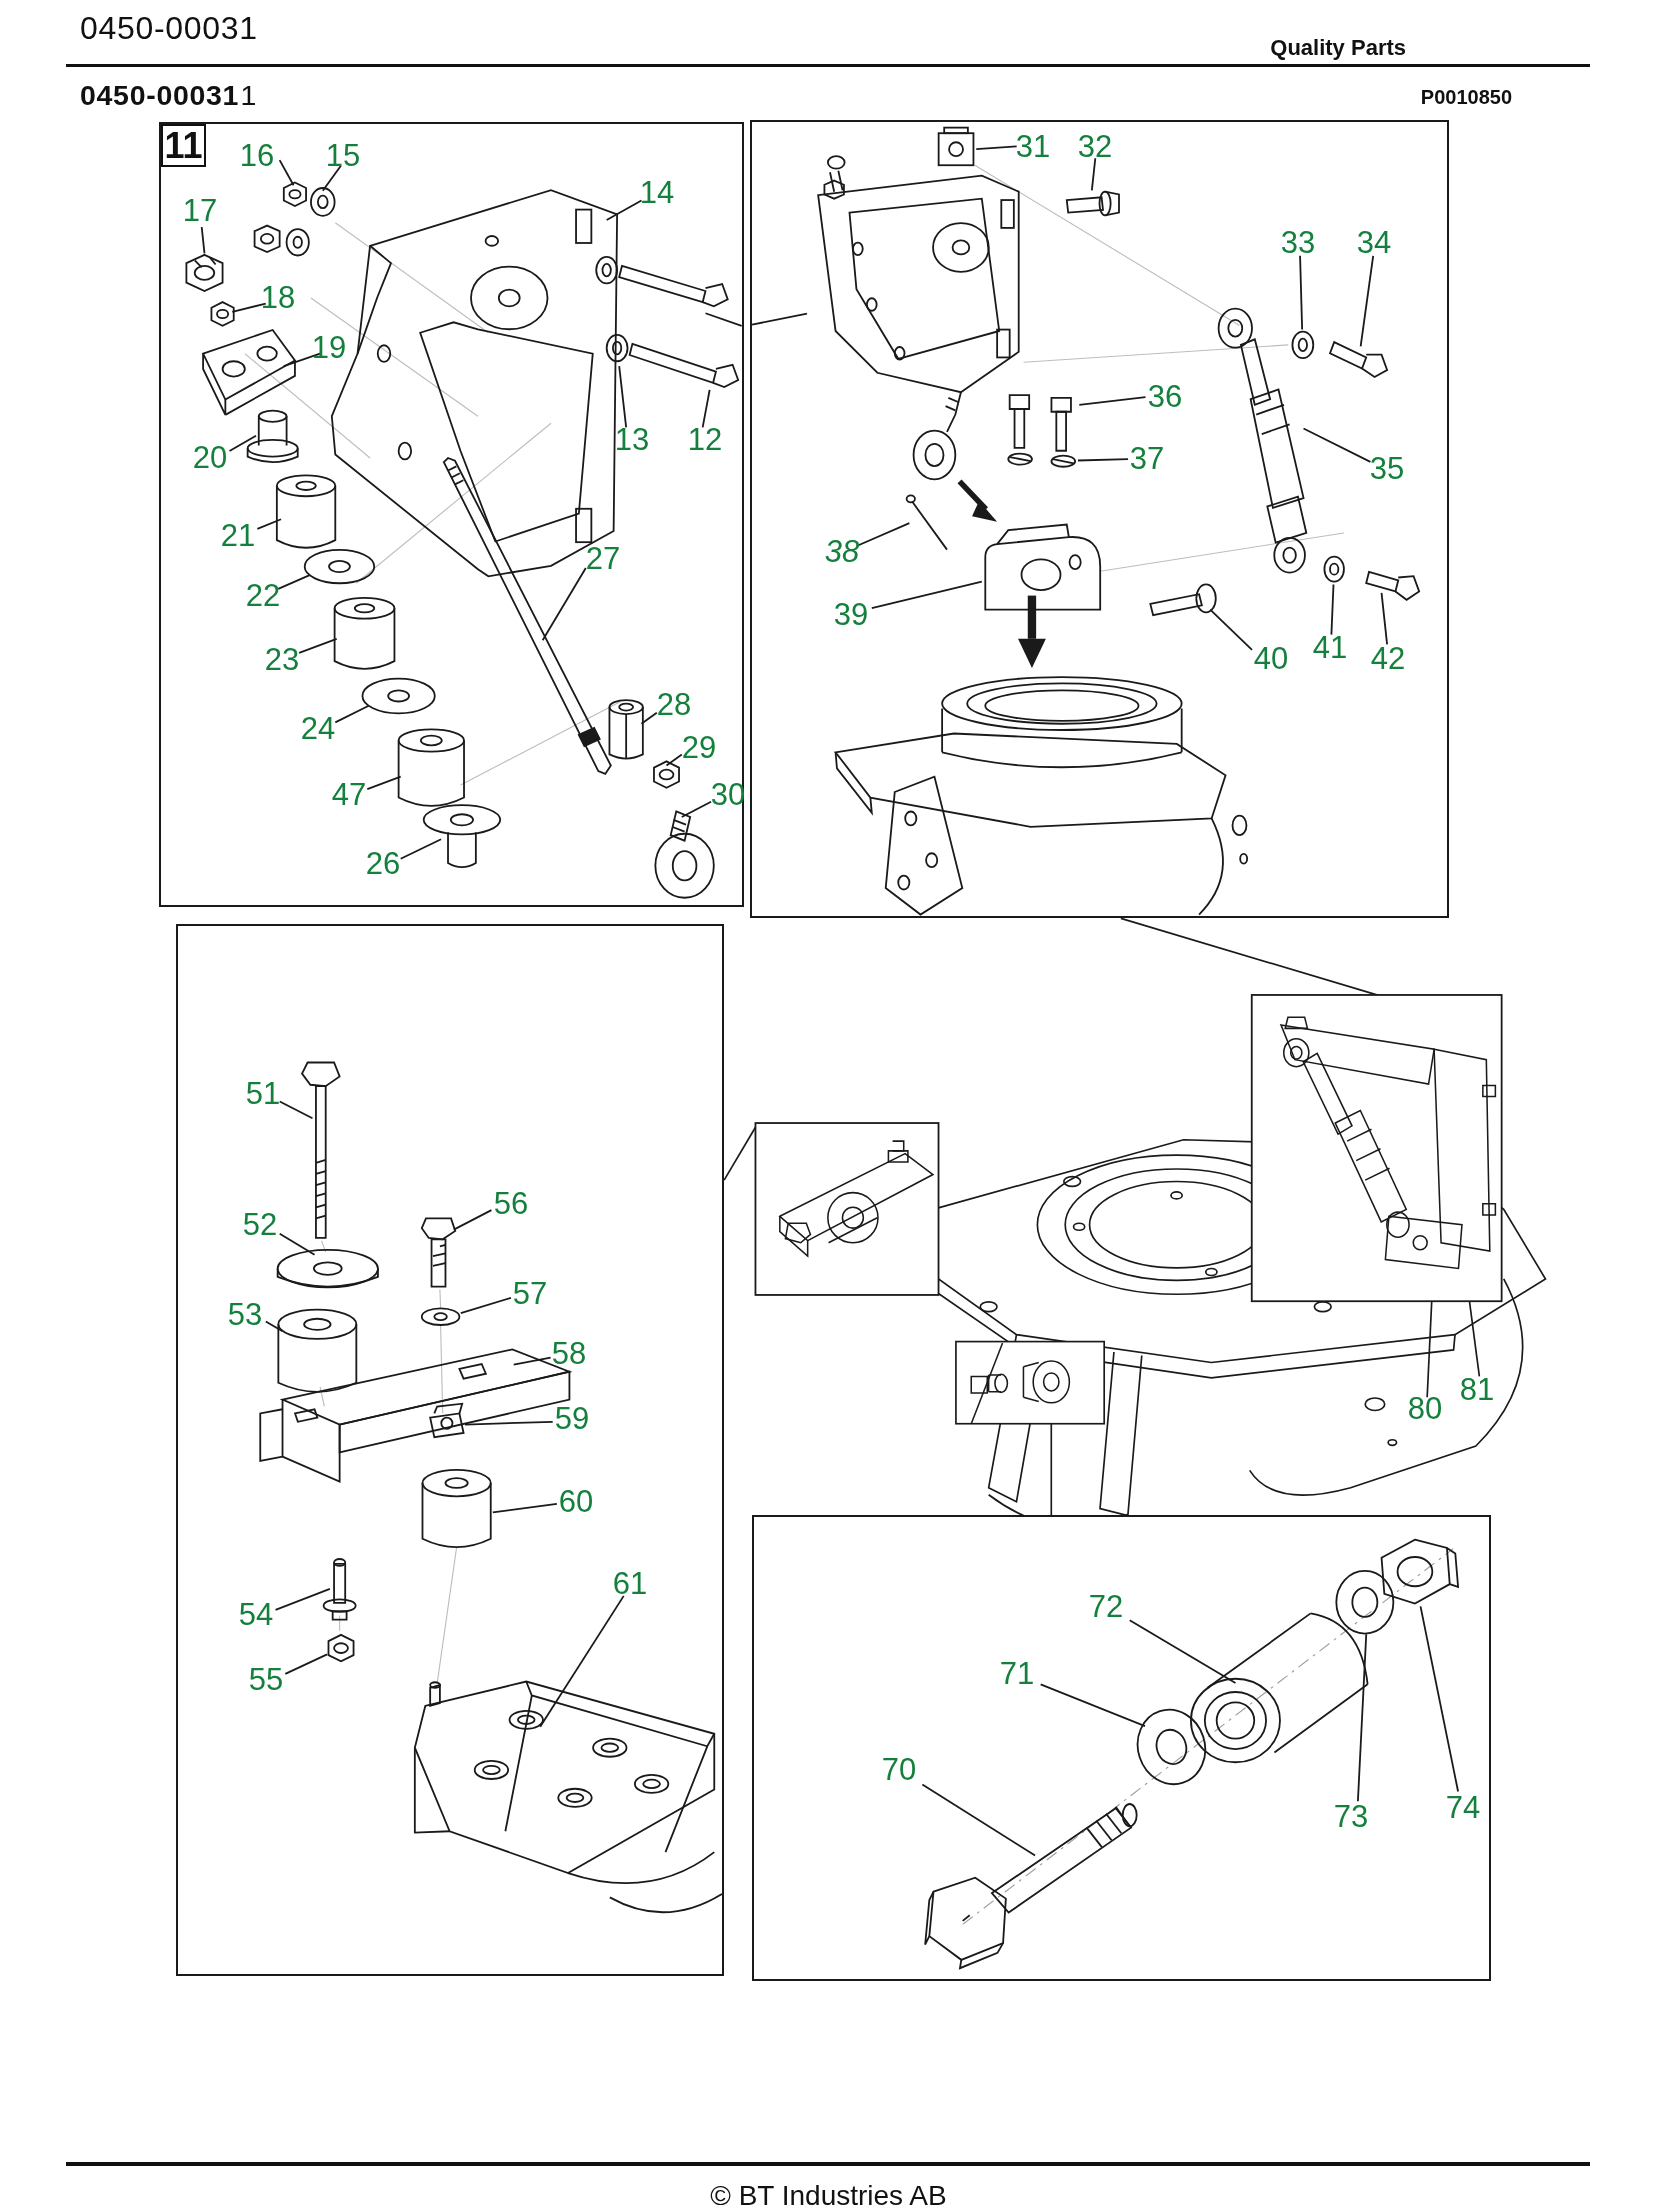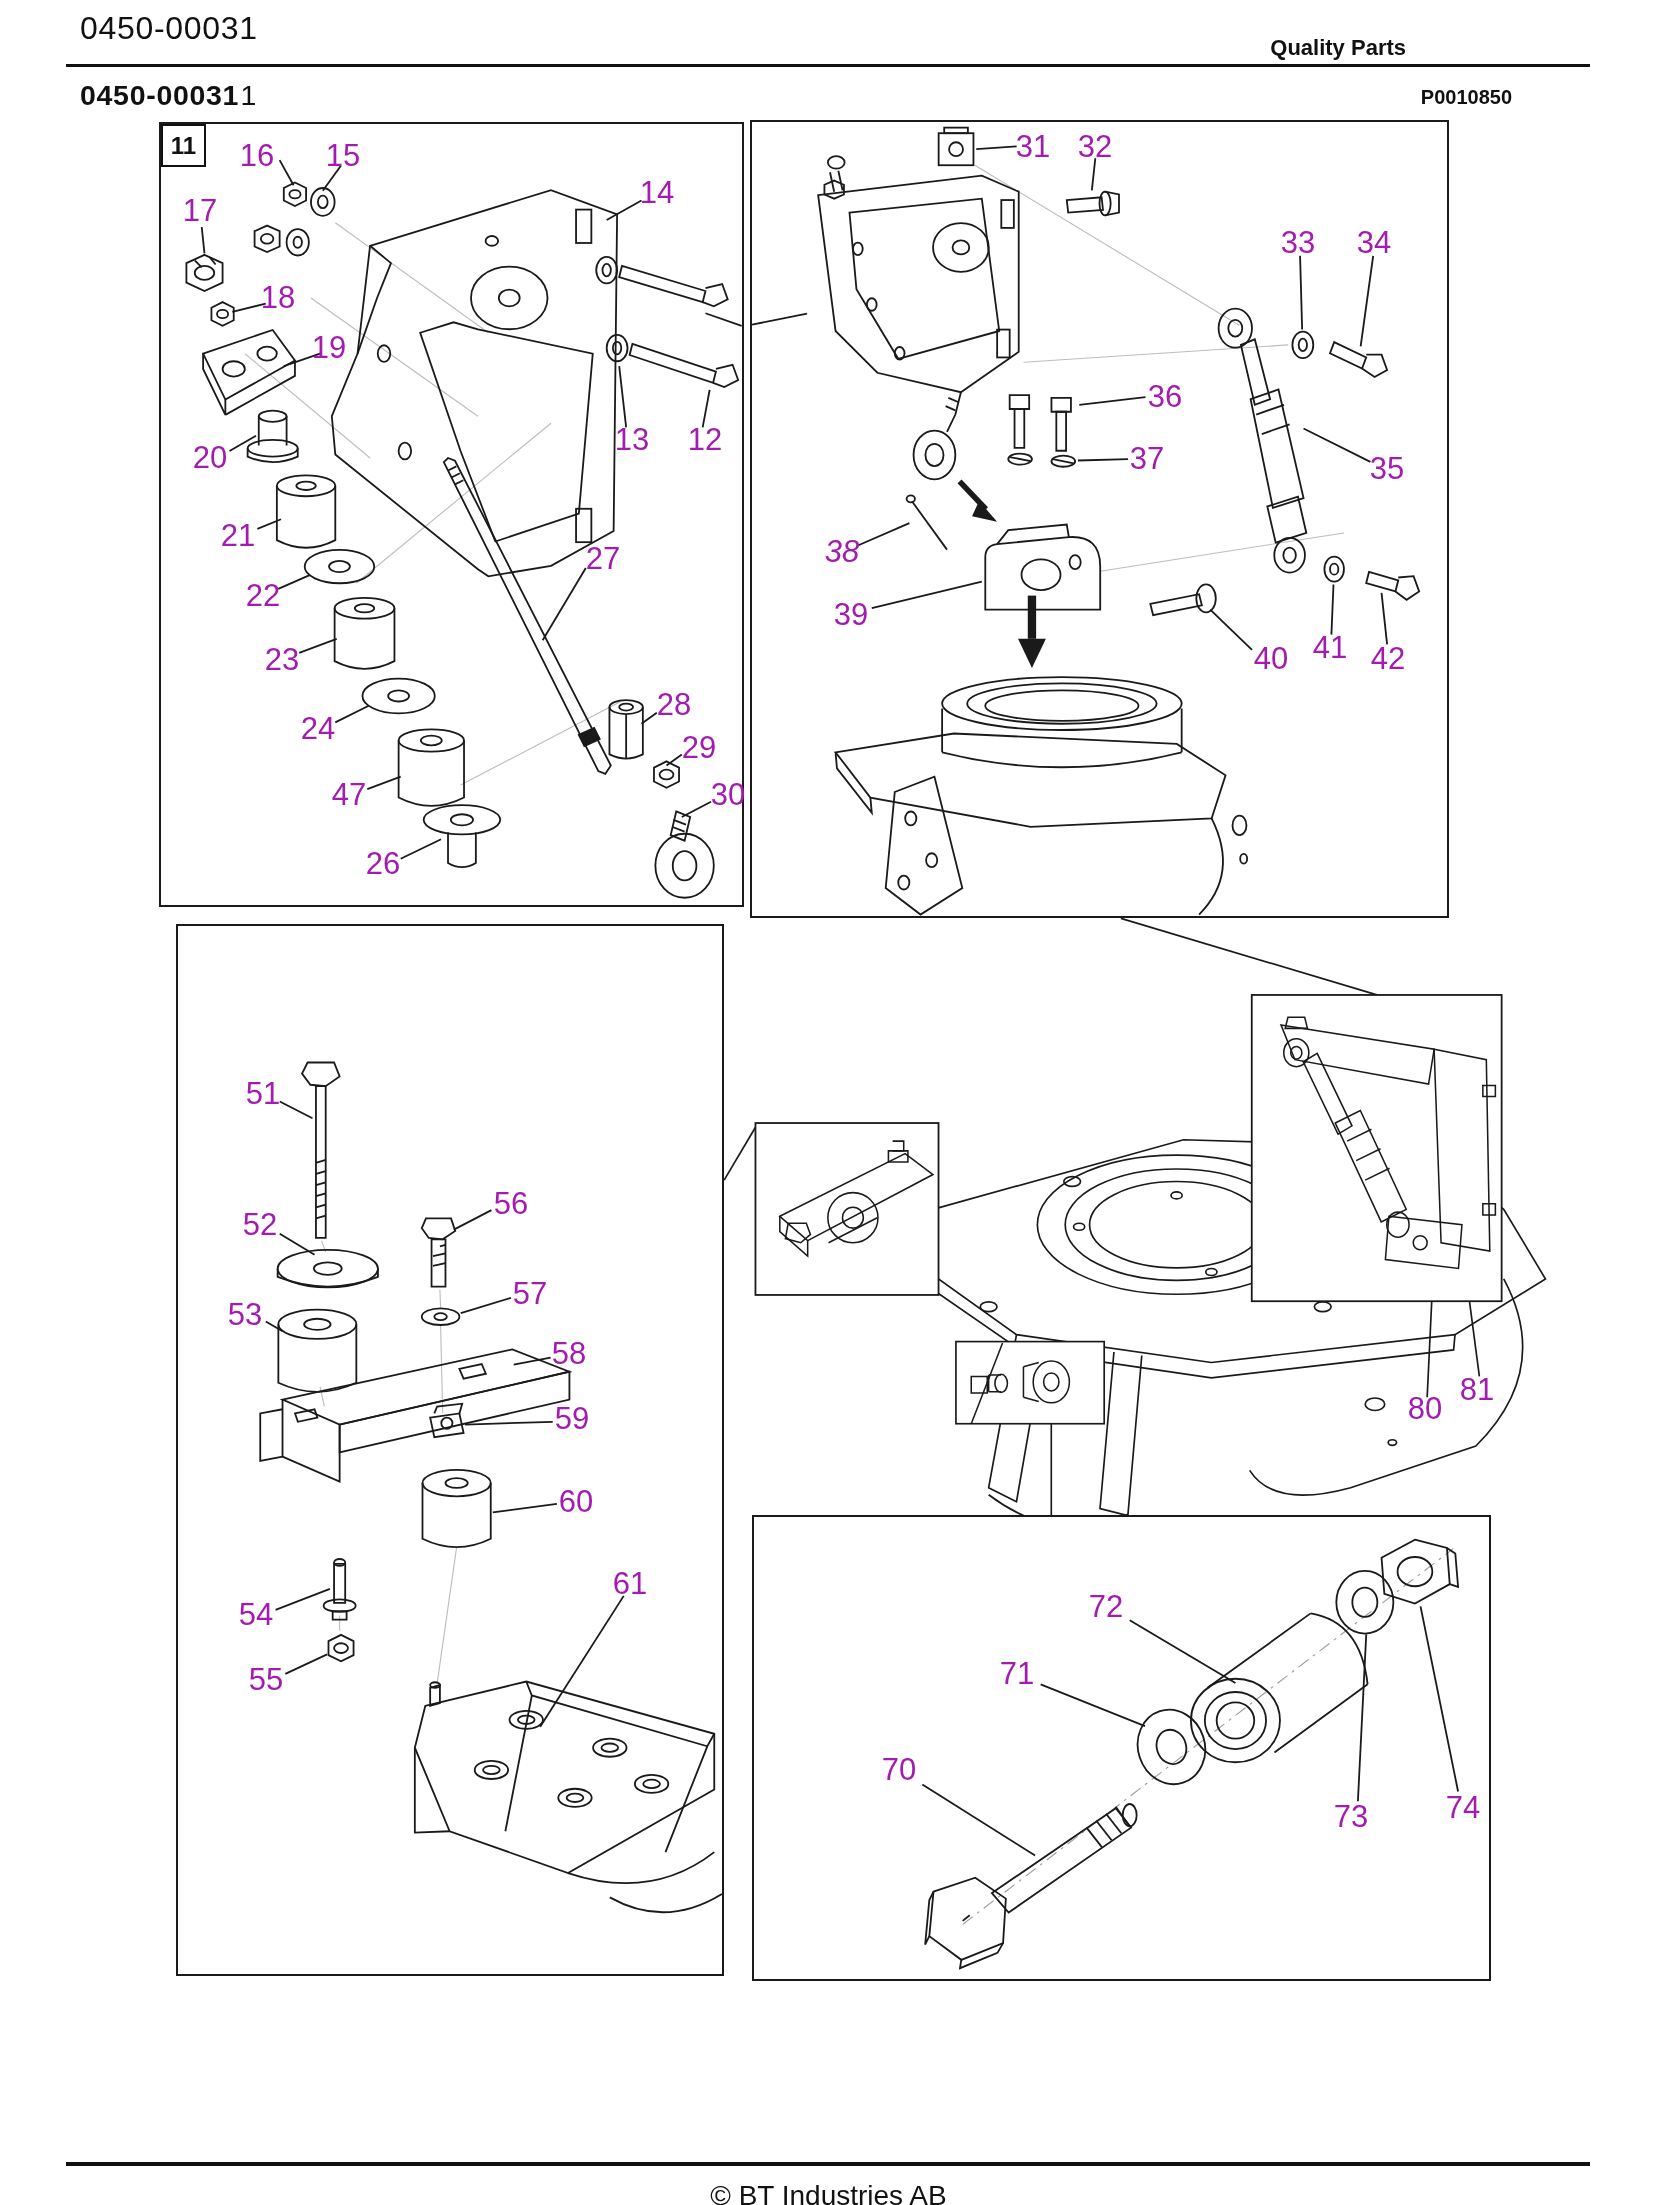--- a/index.html
+++ b/index.html
@@ -16,23 +16,23 @@
   
   .panel{border:2.1px solid #1a1a1a;background:#fff;box-sizing:border-box;}
   .p-topleft{left:159px;top:122px;width:585px;height:785px;}
   .p-topright{left:750px;top:120px;width:699px;height:798px;}
   .p-lowerleft{left:176px;top:924px;width:548px;height:1052px;padding-left:47px;}
   .p-bottomright{left:752px;top:1515px;width:739px;height:466px;}
   .assembly{left:724px;top:917px;width:933px;height:600px;}
   .panel svg,.assembly svg{position:absolute;left:0;top:0;}
   
   .part-label{position:absolute;transform:translate(-50%,-50%);font-size:31px;line-height:1;
-              white-space:nowrap;color:#a21caf;}
+              white-space:nowrap;color:#15803d;}
   .view-ref{left:523px;top:14.6px;width:45px;height:43px;border:2.8px solid #111;box-sizing:border-box;
-            display:flex;align-items:center;justify-content:center;font-size:24px;font-weight:bold;}
+            display:flex;align-items:center;justify-content:center;font-size:36px;font-weight:bold;}
   
   .rule-bottom{left:66px;top:2162px;width:1524px;height:4.2px;background:#111;}
   .footer-text{left:0;top:2180px;width:1657px;text-align:center;font-size:28px;}
 </style>
 </head>
 <body>
 
 <div class="abs doc-num">0450-00031</div>
 <div class="abs center-title">Quality Parts</div>
 <div class="abs rule-top"></div>

